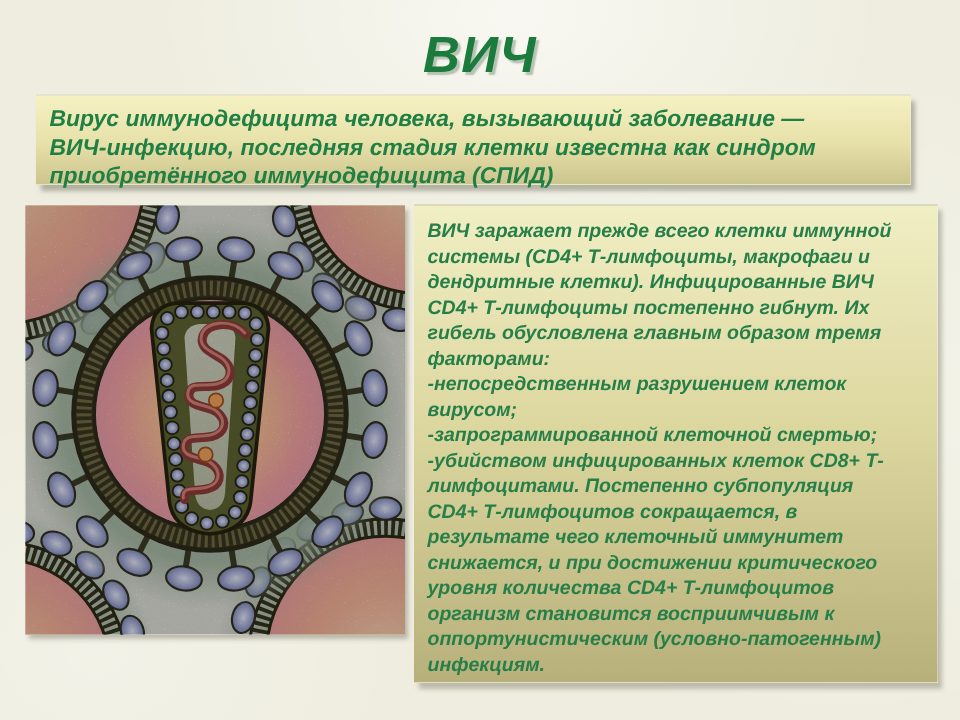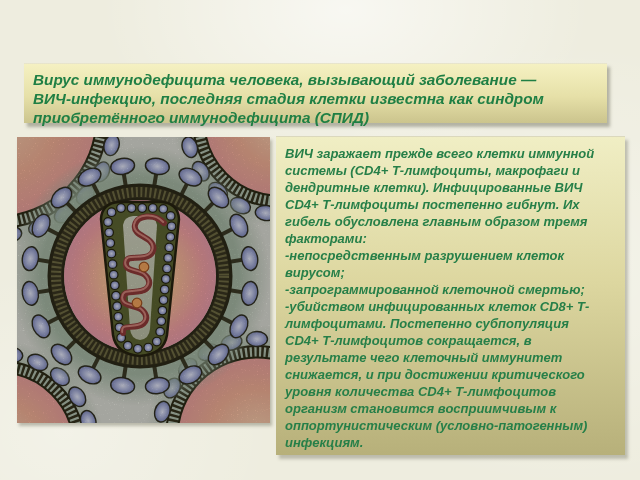--- a/index.html
+++ b/index.html
@@ -46,20 +46,21 @@
     position:absolute;left:17px;top:137px;width:253px;height:286px;
     box-shadow:2px 3px 3px rgba(118,118,100,.45);
   }
   .virion-wrap svg{display:block;width:253px;height:286px;}
 </style>
 </head>
 <body>
 
 <div class="slide">
 
+  <div class="title">ВИЧ</div>
 
   <div class="subtitle-box">
     <div class="subtitle-text">Вирус иммунодефицита человека, вызывающий заболевание —
 ВИЧ-инфекцию, последняя стадия клетки известна как синдром
 приобретённого иммунодефицита (СПИД)</div>
   </div>
 
   <div class="virion-wrap">
     <svg viewBox="0 0 253 286" xmlns="http://www.w3.org/2000/svg">
       <defs>

